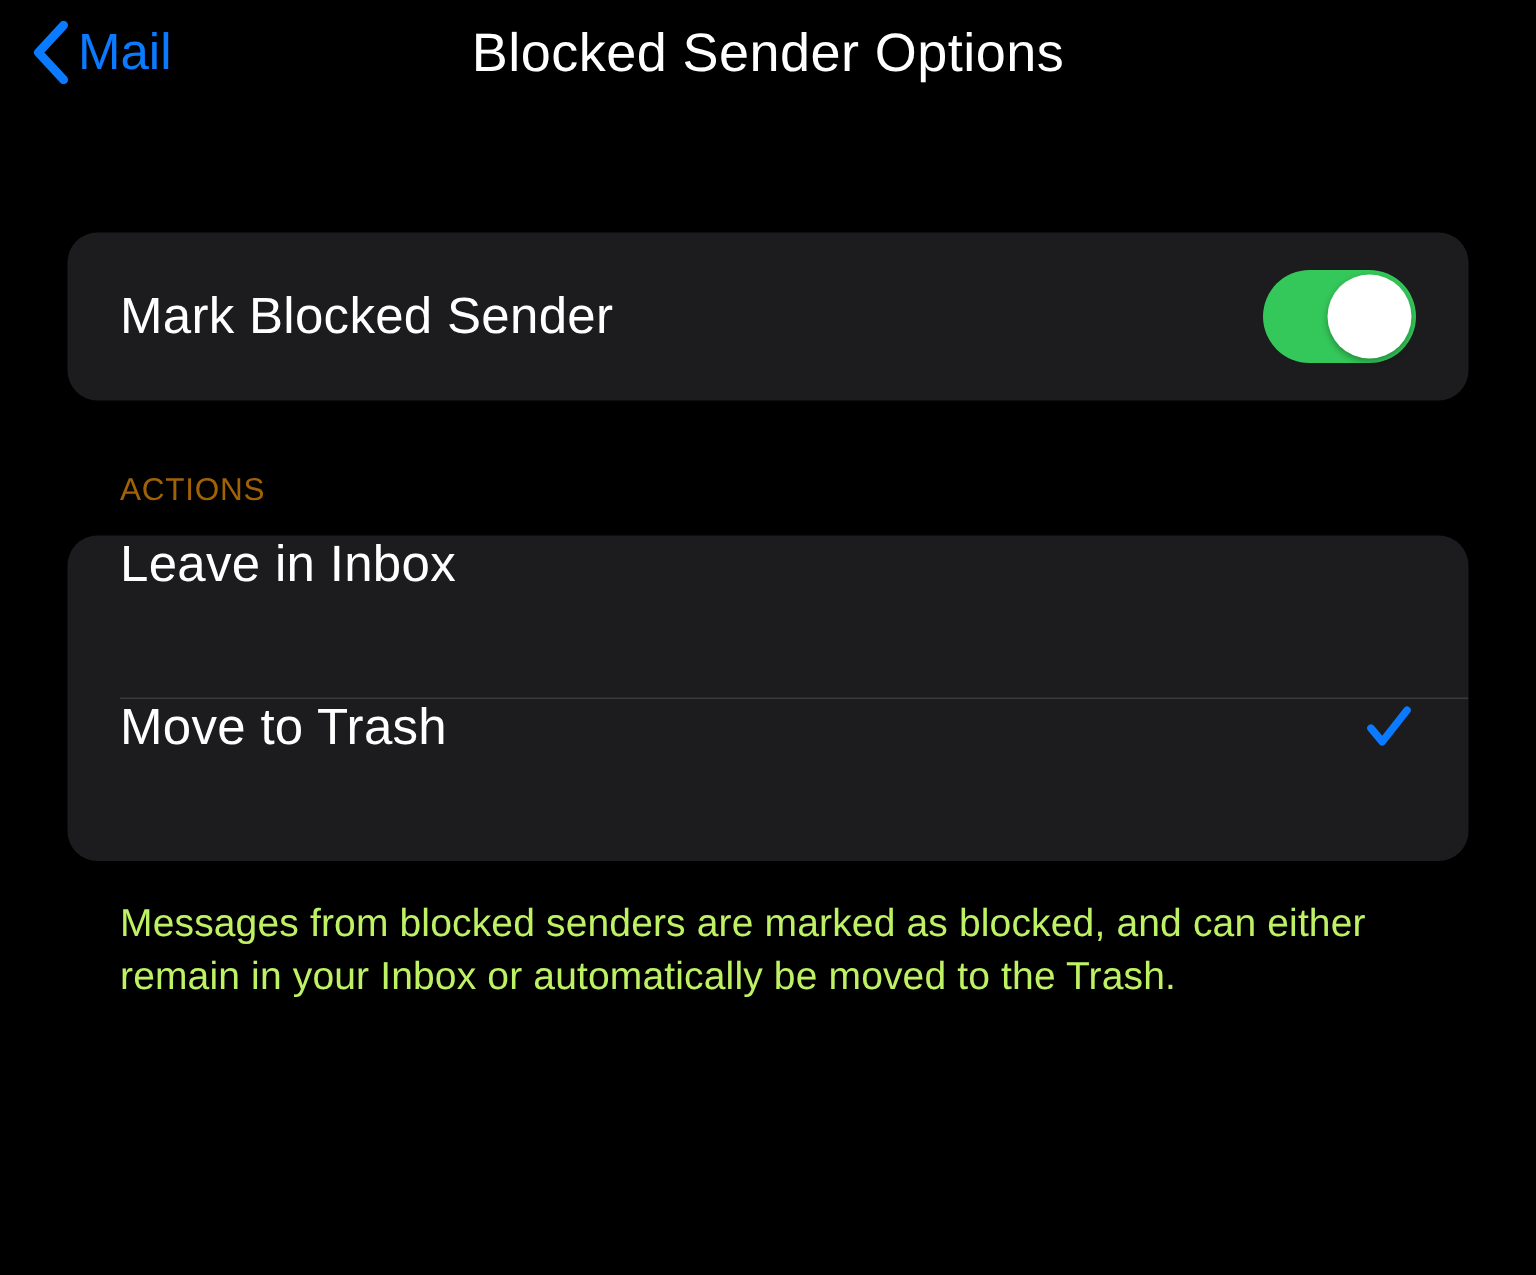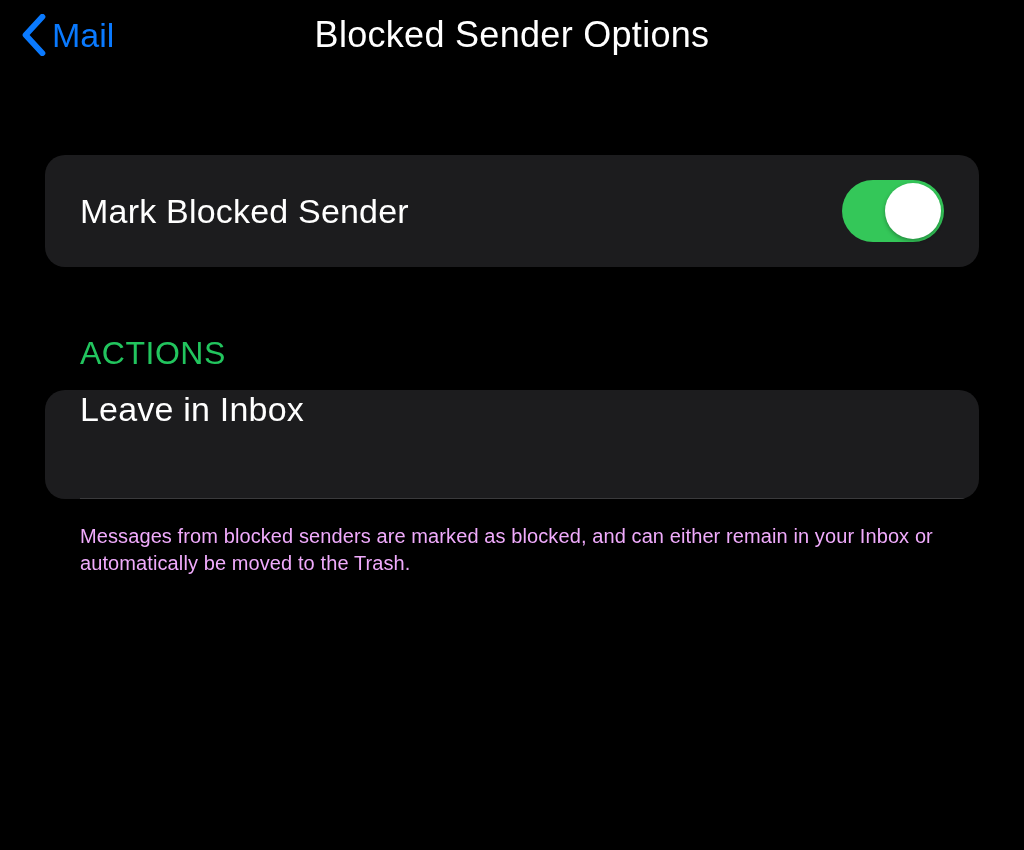--- a/index.html
+++ b/index.html
@@ -81,25 +81,25 @@
       width: 56px;
       height: 56px;
       background: #ffffff;
       border-radius: 50%;
       position: absolute;
       top: 3px;
       right: 3px;
       box-shadow: 0 2px 4px rgba(0,0,0,0.3);
     }
     .section-header {
-      color: #22c55e;
-      font-size: 32px;
+      color: #a16207;
+      font-size: 21px;
       font-weight: 400;
       letter-spacing: 0.5px;
-      margin-top: 68px;
+      margin-top: 48px;
       margin-bottom: 18px;
       padding-left: 35px;
       text-transform: uppercase;
     }
     .cell-option {
       display: flex;
       align-items: flex-start;
       justify-content: space-between;
       padding: 0 35px;
       height: 108px;
@@ -109,22 +109,22 @@
       height: 1px;
       background: #3a3a3c;
       margin-left: 35px;
     }
     .checkmark {
       color: #0a7aff;
       display: flex;
       align-items: center;
     }
     .footer-text {
-      color: #f0abfc;
-      font-size: 20px;
+      color: #bef264;
+      font-size: 26px;
       font-weight: 400;
       line-height: 1.35;
       padding: 24px 35px 0 35px;
       letter-spacing: 0.1px;
     }
   </style>
 </head>
 <body>
 
 <div class="header">
@@ -148,17 +148,25 @@
     </div>
   </div>
 
   <div class="section-header">ACTIONS</div>
 
   <div class="cell-group">
     <div class="cell-option">
       <span class="cell-label">Leave in Inbox</span>
     </div>
     <div class="divider"></div>
+    <div class="cell-option">
+      <span class="cell-label">Move to Trash</span>
+      <span class="checkmark">
+        <svg width="36" height="36" viewBox="0 0 24 24" fill="none">
+          <path d="M4 13 L9 19 L20 5" stroke="#0a7aff" stroke-width="3.4" stroke-linecap="round" stroke-linejoin="round"></path>
+        </svg>
+      </span>
+    </div>
   </div>
 
   <div class="footer-text">Messages from blocked senders are marked as blocked, and can either remain in your Inbox or automatically be moved to the Trash.</div>
 
 </div>
 
 </body></html>

